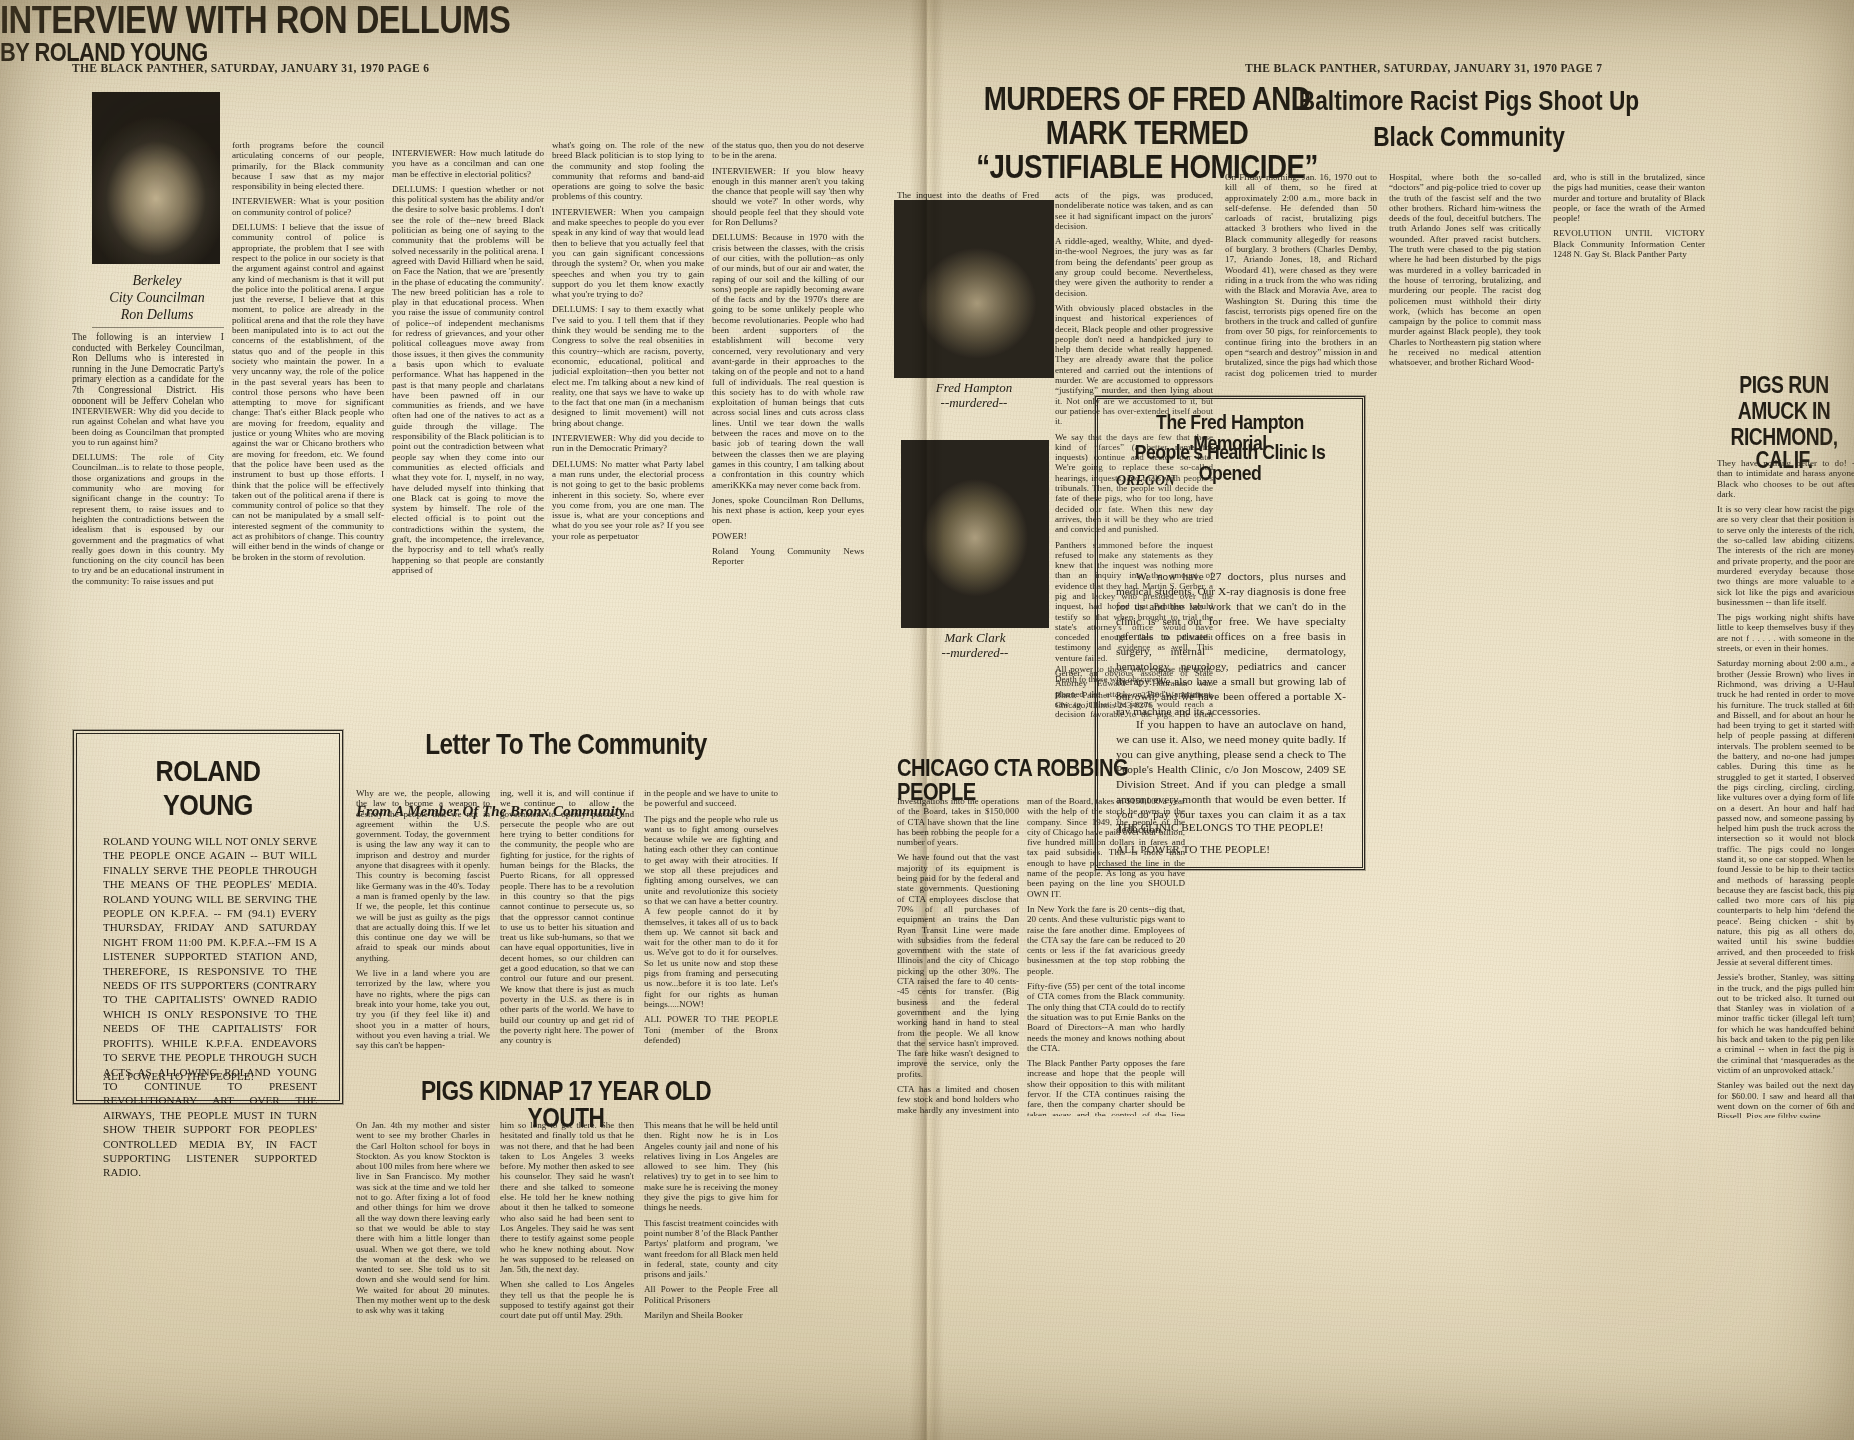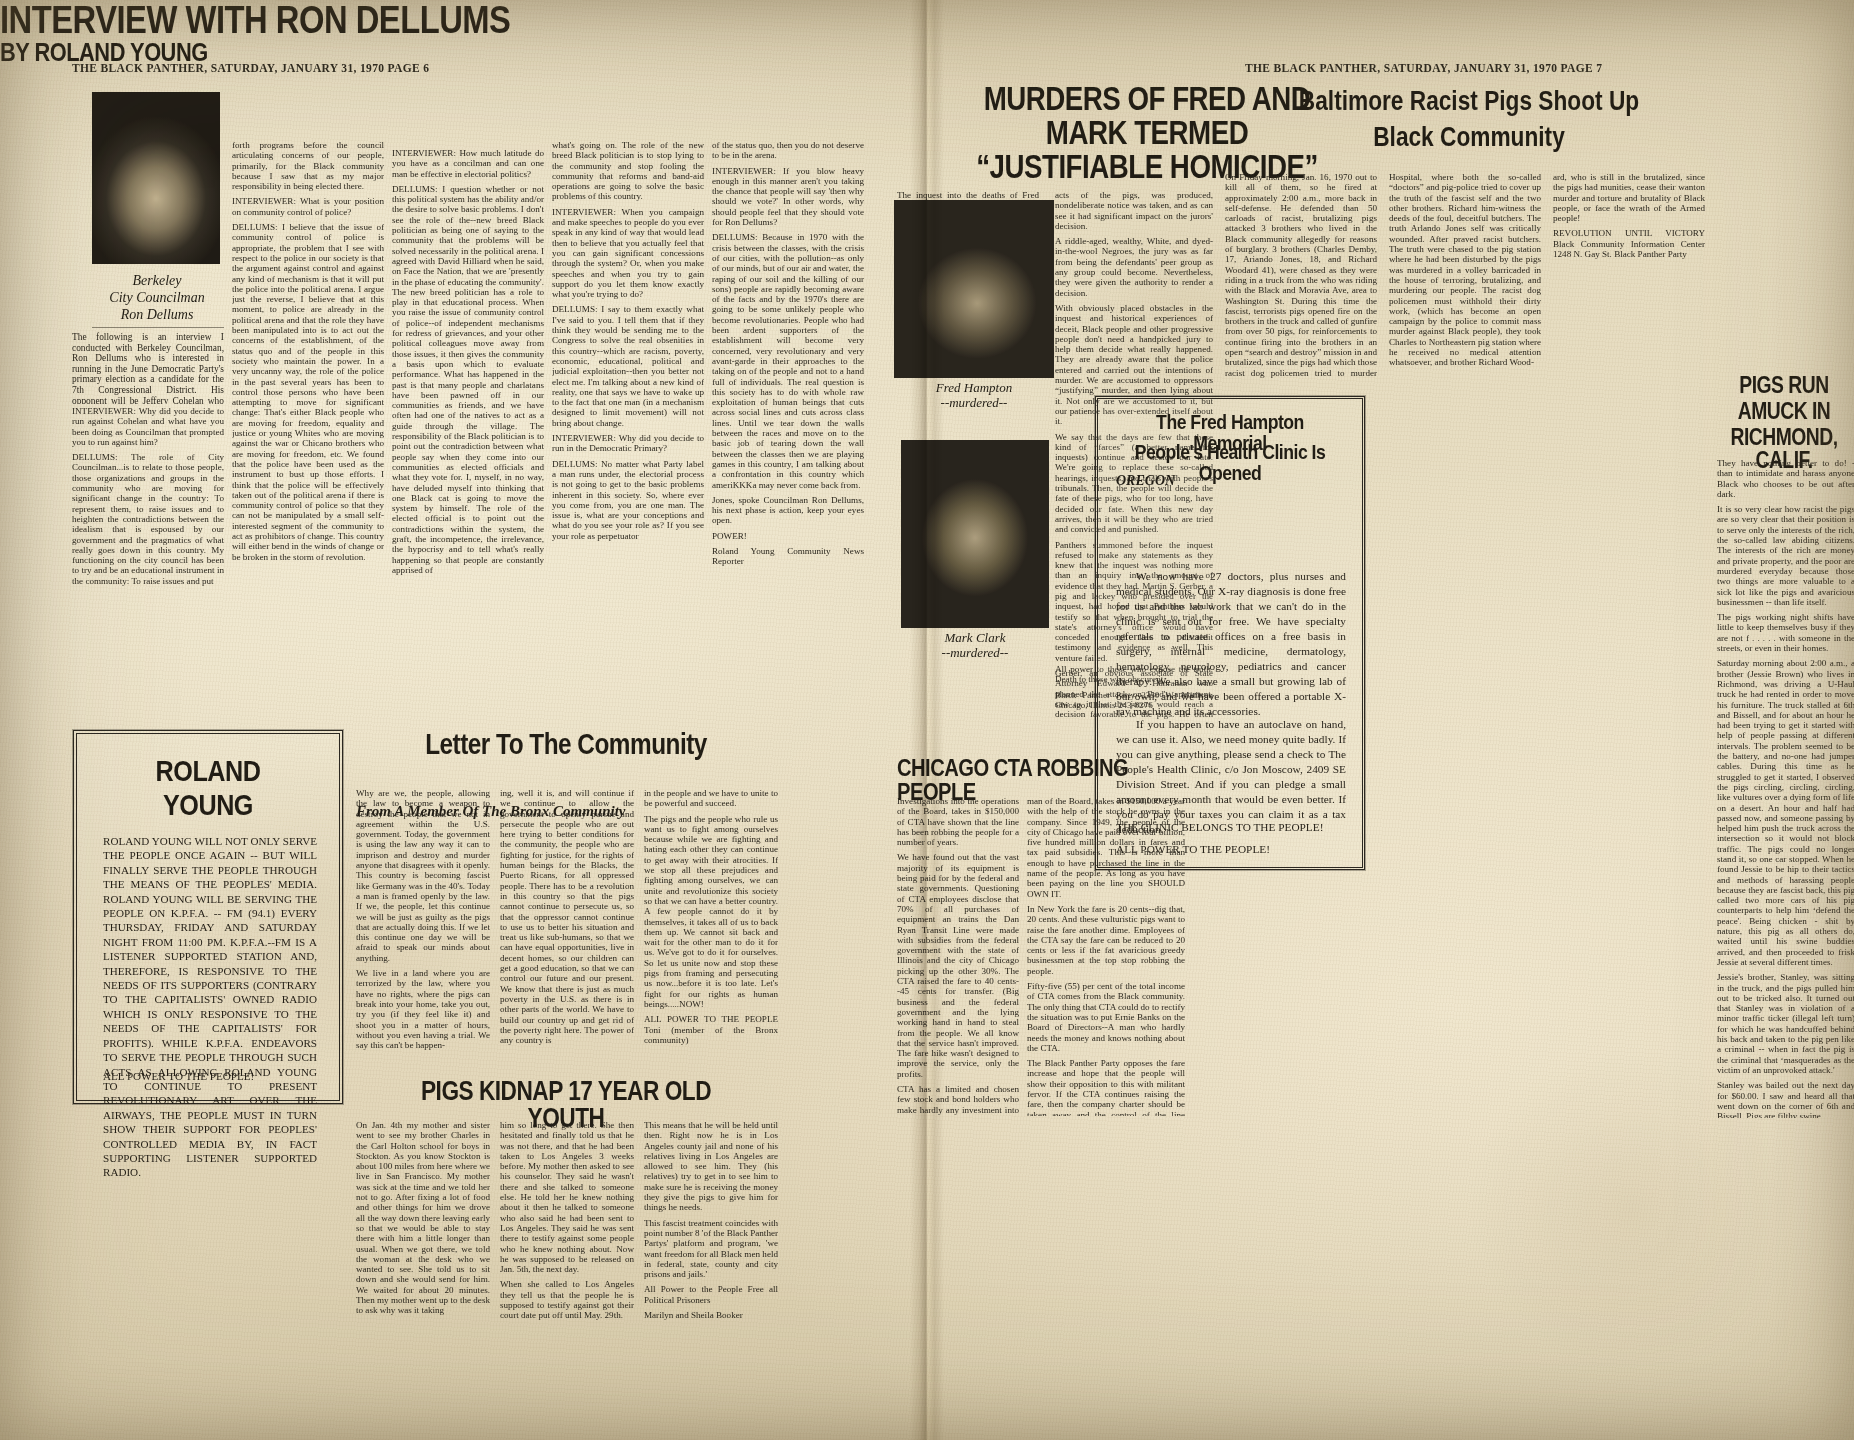--- a/index.html
+++ b/index.html
@@ -180,21 +180,21 @@
     <div class="col body" style="left:356px;top:788px;width:134px;height:262px;">
       <p>Why are we, the people, allowing the law to become a weapon to destroy the people that we not in agreement within the U.S. government. Today, the government is using the law any way it can to imprison and destroy and murder anyone that disagrees with it openly. This country is becoming fascist like Germany was in the 40's. Today a man is framed openly by the law. If we, the people, let this continue we will be just as guilty as the pigs that are actually doing this. If we let this continue one day we will be afraid to speak our minds about anything.</p>
         <p>We live in a land where you are terrorized by the law, where you have no rights, where the pigs can break into your home, take you out, try you (if they feel like it) and shoot you in a matter of hours, without you even having a trial. We say this can't be happen-</p>
     </div>
     <div class="col body" style="left:500px;top:788px;width:134px;height:262px;">
       <p>ing, well it is, and will continue if we continue to allow the government to openly pursue and persecute the people who are out here trying to better conditions for the community, the people who are fighting for justice, for the rights of human beings for the Blacks, the Puerto Ricans, for all oppressed people. There has to be a revolution in this country so that the pigs cannot continue to persecute us, so that the oppressor cannot continue to use us to better his situation and treat us like sub-humans, so that we can have equal opportunities, live in decent homes, so our children can get a good education, so that we can control our future and our present. We know that there is just as much poverty in the U.S. as there is in other parts of the world. We have to build our country up and get rid of the poverty right here. The power of any country is</p>
     </div>
     <div class="col body" style="left:644px;top:788px;width:134px;height:262px;">
       <p>in the people and we have to unite to be powerful and succeed.</p>
         <p>The pigs and the people who rule us want us to fight among ourselves because while we are fighting and hating each other they can continue to get away with their atrocities. If we stop all these prejudices and fighting among ourselves, we can unite and revolutionize this society so that we can have a better country. A few people cannot do it by themselves, it takes all of us to back them up. We cannot sit back and wait for the other man to do it for us. We've got to do it for ourselves. So let us unite now and stop these pigs from framing and persecuting us now...before it is too late. Let's fight for our rights as human beings.....NOW!</p>
-        <p>ALL POWER TO THE PEOPLE Toni (member of the Bronx community)</p>
+        <p>ALL POWER TO THE PEOPLE Toni (member of the Bronx defended)</p>
     </div>
 
     <div class="hl" style="position:absolute;left:356px;top:1078px;width:420px;text-align:center;font-size:27px;">PIGS KIDNAP 17 YEAR OLD YOUTH</div>
 
     <div class="col body" style="left:356px;top:1120px;width:134px;height:220px;">
       <p>On Jan. 4th my mother and sister went to see my brother Charles in the Carl Holton school for boys in Stockton. As you know Stockton is about 100 miles from here where we live in San Francisco. My mother was sick at the time and we told her not to go. After fixing a lot of food and other things for him we drove all the way down there leaving early so that we would be able to stay there with him a little longer than usual. When we got there, we told the woman at the desk who we wanted to see. She told us to sit down and she would send for him. We waited for about 20 minutes. Then my mother went up to the desk to ask why was it taking</p>
     </div>
     <div class="col body" style="left:500px;top:1120px;width:134px;height:220px;">
       <p>him so long to get there. She then hesitated and finally told us that he was not there, and that he had been taken to Los Angeles 3 weeks before. My mother then asked to see his counselor. They said he wasn't there and she talked to someone else. He told her he knew nothing about it then he talked to someone who also said he had been sent to Los Angeles. They said he was sent there to testify against some people who he knew nothing about. Now he was supposed to be released on Jan. 5th, the next day.</p>
         <p>When she called to Los Angeles they tell us that the people he is supposed to testify against got their court date put off until May. 29th.</p>

